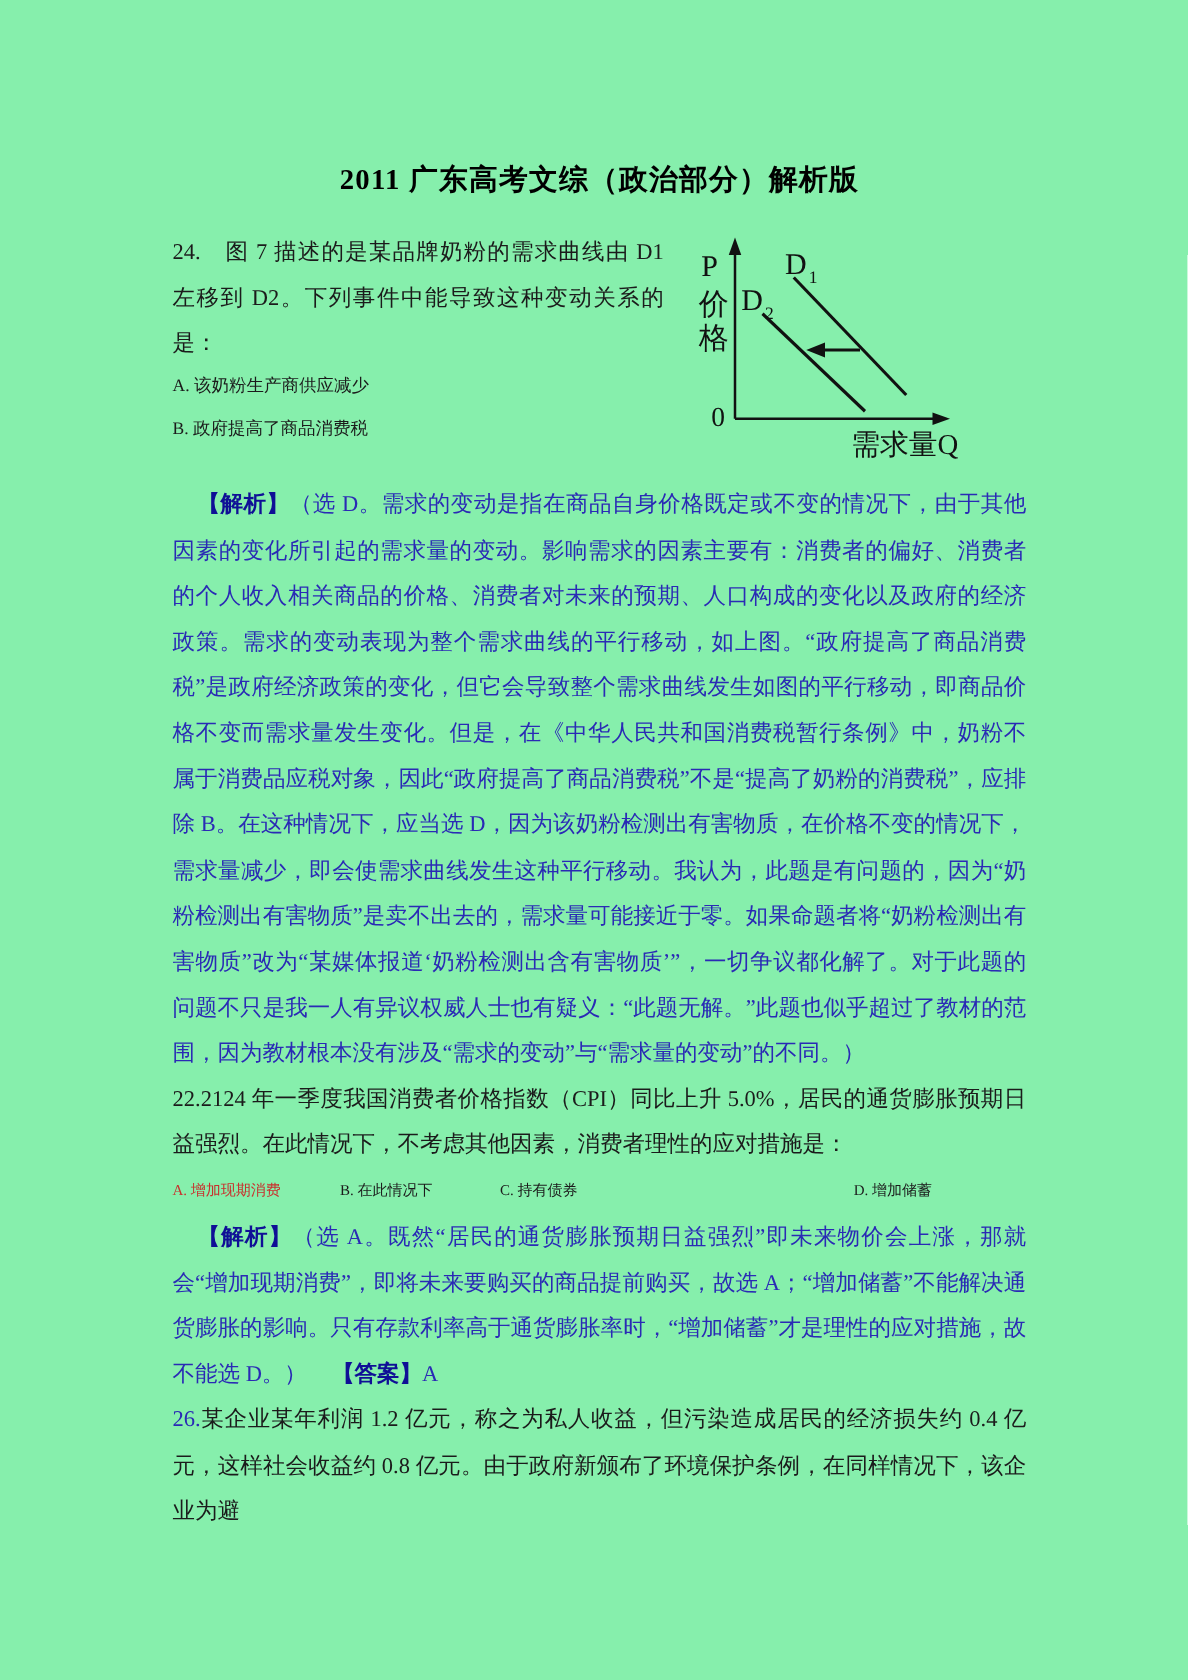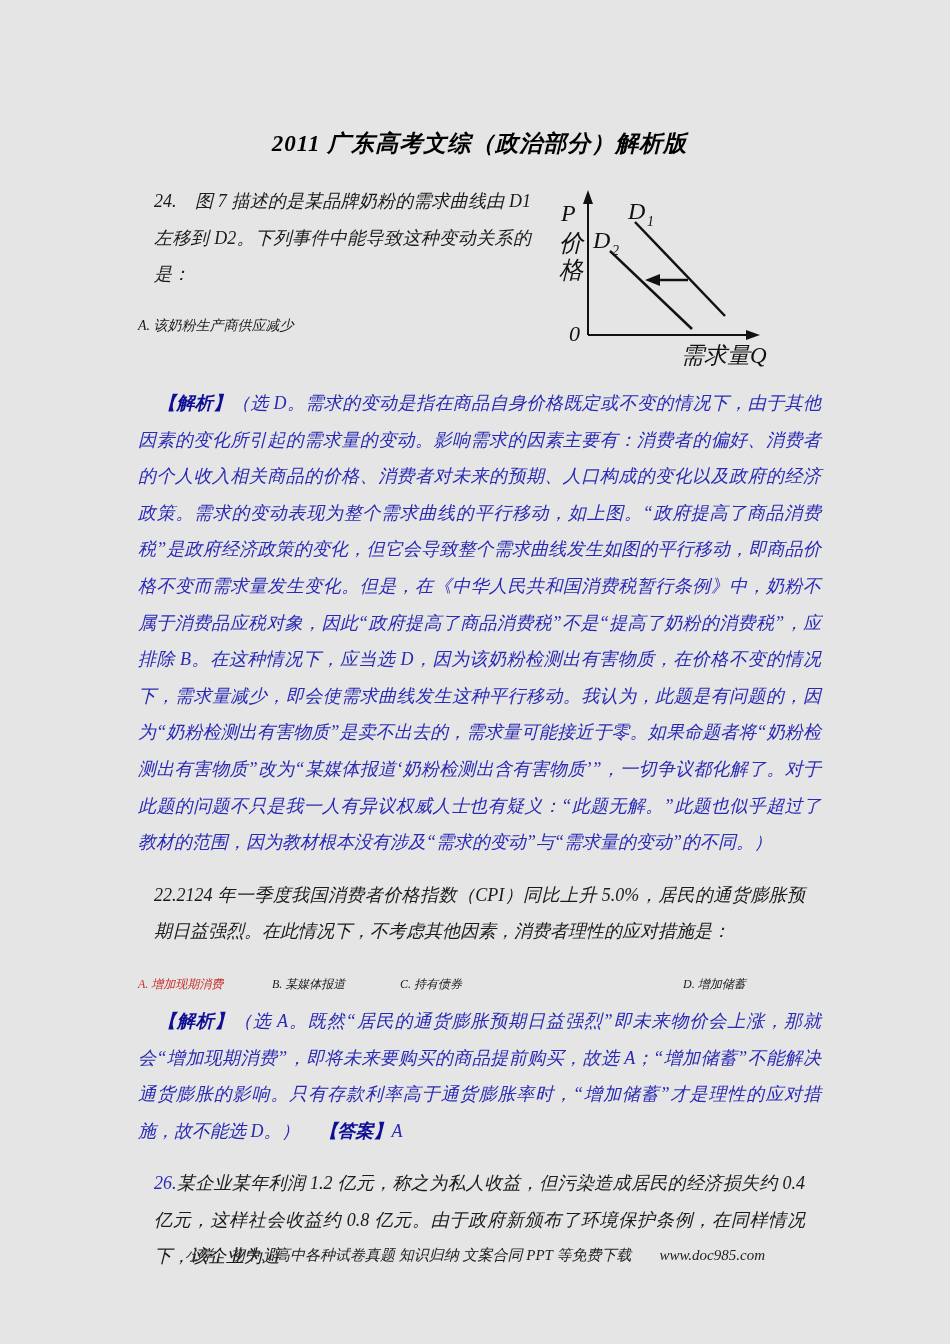--- a/index.html
+++ b/index.html
@@ -1,25 +1,25 @@
 <!DOCTYPE html>
 <html><head>
 <meta charset="utf-8">
 <style>
   html,body{margin:0;padding:0;background:#ffffff;}
   .page{
-    position:relative;width:950px;height:1344px;background:#e5e5e5;overflow:hidden;
-    font-family:"Liberation Serif","DejaVu Serif",serif;color:#1b1b1b;font-style:italic;
+    position:relative;width:950px;height:1344px;background:#86efac;overflow:hidden;
+    font-family:"Liberation Serif","DejaVu Serif",serif;color:#1b1b1b;
   }
   .content{position:absolute;left:138px;top:128px;width:683px;}
   .doc-title{
     text-align:center;font-size:23px;font-weight:bold;letter-spacing:1px;
     margin:0 0 24px 0;color:#000000;
   }
-  .bodytext{font-size:18px;line-height:36.6px;text-align:justify;margin:16px;}
+  .bodytext{font-size:18px;line-height:36.6px;text-align:justify;margin:0;}
   .qblock{margin:0;}
   .figure-wrap{float:right;width:280px;height:190px;margin:6px 0 6px 10px;}
   .option-line{font-size:14px;line-height:34px;}
   .red{color:#c8302d;}
   .navy{color:#0f0f96;font-weight:bold;margin-left:20px;}
   .analysis{clear:both;font-size:18px;line-height:36.6px;text-align:justify;margin:0;color:#2a2ab5;}
   .options-row{position:relative;height:37px;font-size:12px;line-height:36.6px;}
   .options-row .opt{position:absolute;top:0;white-space:nowrap;}
   .opt-a{left:0;}
   .opt-b{left:134px;}
@@ -64,37 +64,35 @@
           <text x="52" y="59" font-size="24">D</text>
           <text x="71" y="66" font-size="14">2</text>
 
           <line x1="147" y1="91" x2="114" y2="91" stroke="#111111" stroke-width="2.5"></line>
           <polygon points="104,91 119,85 119,97" fill="#111111"></polygon>
         </svg>
       </div>
 
       <p class="bodytext">24.　图 7 描述的是某品牌奶粉的需求曲线由 D1 左移到 D2。下列事件中能导致这种变动关系的是：</p>
       <div class="option-line">A. 该奶粉生产商供应减少</div>
+      <div class="option-line">B. 政府提高了商品消费税</div>
 
       <p class="analysis"><span class="navy">【解析】</span><span>（选 D。需求的变动是指在商品自身价格既定或不变的情况下，由于其他因素的变化所引起的需求量的变动。影响需求的因素主要有：消费者的偏好、消费者的个人收入相关商品的价格、消费者对未来的预期、人口构成的变化以及政府的经济政策。需求的变动表现为整个需求曲线的平行移动，如上图。“政府提高了商品消费税”是政府经济政策的变化，但它会导致整个需求曲线发生如图的平行移动，即商品价格不变而需求量发生变化。但是，在《中华人民共和国消费税暂行条例》中，奶粉不属于消费品应税对象，因此“政府提高了商品消费税”不是“提高了奶粉的消费税”，应排除 B。在这种情况下，应当选 D，因为该奶粉检测出有害物质，在价格不变的情况下，需求量减少，即会使需求曲线发生这种平行移动。我认为，此题是有问题的，因为“奶粉检测出有害物质”是卖不出去的，需求量可能接近于零。如果命题者将“奶粉检测出有害物质”改为“某媒体报道‘奶粉检测出含有害物质’”，一切争议都化解了。对于此题的问题不只是我一人有异议权威人士也有疑义：“此题无解。”此题也似乎超过了教材的范围，因为教材根本没有涉及“需求的变动”与“需求量的变动”的不同。）</span></p>
     </div>
 
     <div class="qblock">
       <p class="bodytext">22.2124 年一季度我国消费者价格指数（CPI）同比上升 5.0%，居民的通货膨胀预期日益强烈。在此情况下，不考虑其他因素，消费者理性的应对措施是：</p>
       <div class="options-row">
         <span class="opt opt-a red">A. 增加现期消费</span>
-        <span class="opt opt-b">B. 某媒体报道</span>
+        <span class="opt opt-b">B. 在此情况下</span>
         <span class="opt opt-c">C. 持有债券</span>
         <span class="opt opt-d">D. 增加储蓄</span>
       </div>
       <p class="analysis"><span class="navy">【解析】</span><span>（选 A。既然“居民的通货膨胀预期日益强烈”即未来物价会上涨，那就会“增加现期消费”，即将未来要购买的商品提前购买，故选 A；“增加储蓄”不能解决通货膨胀的影响。只有存款利率高于通货膨胀率时，“增加储蓄”才是理性的应对措施，故不能选 D。）</span><span class="navy">【答案】</span><span>A</span></p>
     </div>
 
     <div class="qblock q26">
       <p class="bodytext"><span class="num">26.</span><span>某企业某年利润 1.2 亿元，称之为私人收益，但污染造成居民的经济损失约 0.4 亿元，这样社会收益约 0.8 亿元。由于政府新颁布了环境保护条例，在同样情况下，该企业为避</span></p>
     </div>
 
   </div>
 
-  <div class="footer">
-    <span>小学、初中、高中各种试卷真题  知识归纳  文案合同  PPT 等免费下载</span><span class="site">www.doc985.com</span>
-  </div>
 </div>
 
 </body></html>

